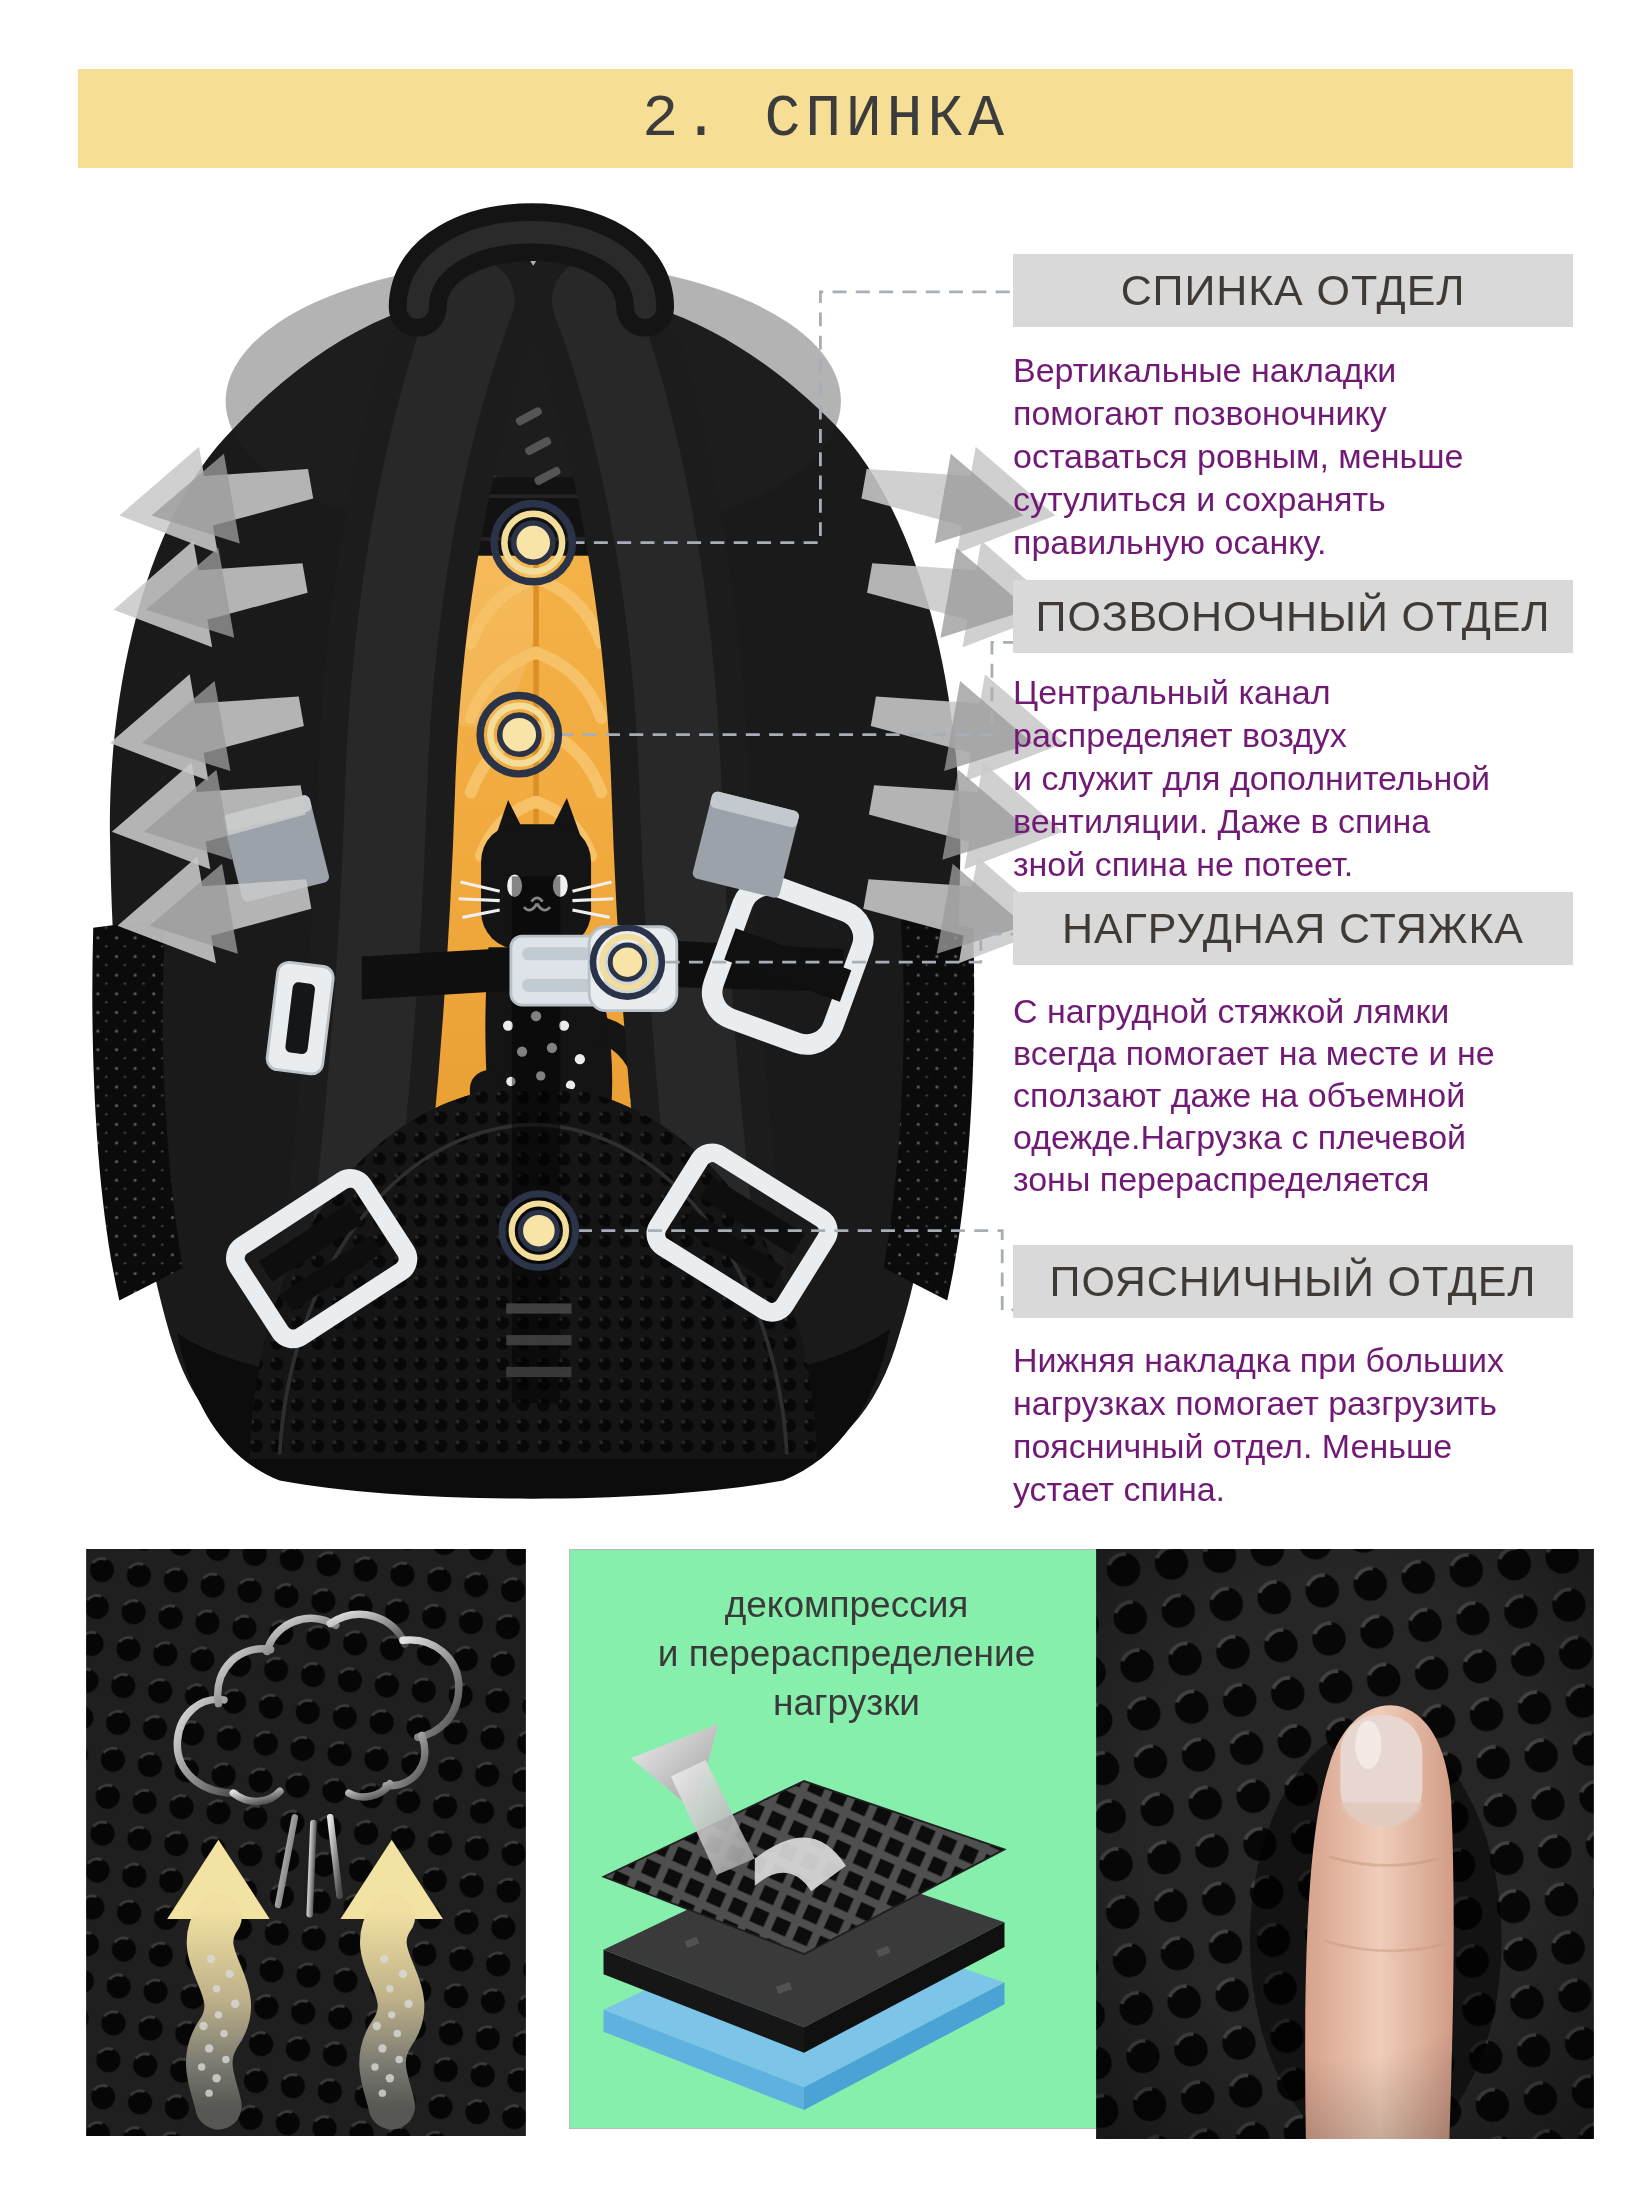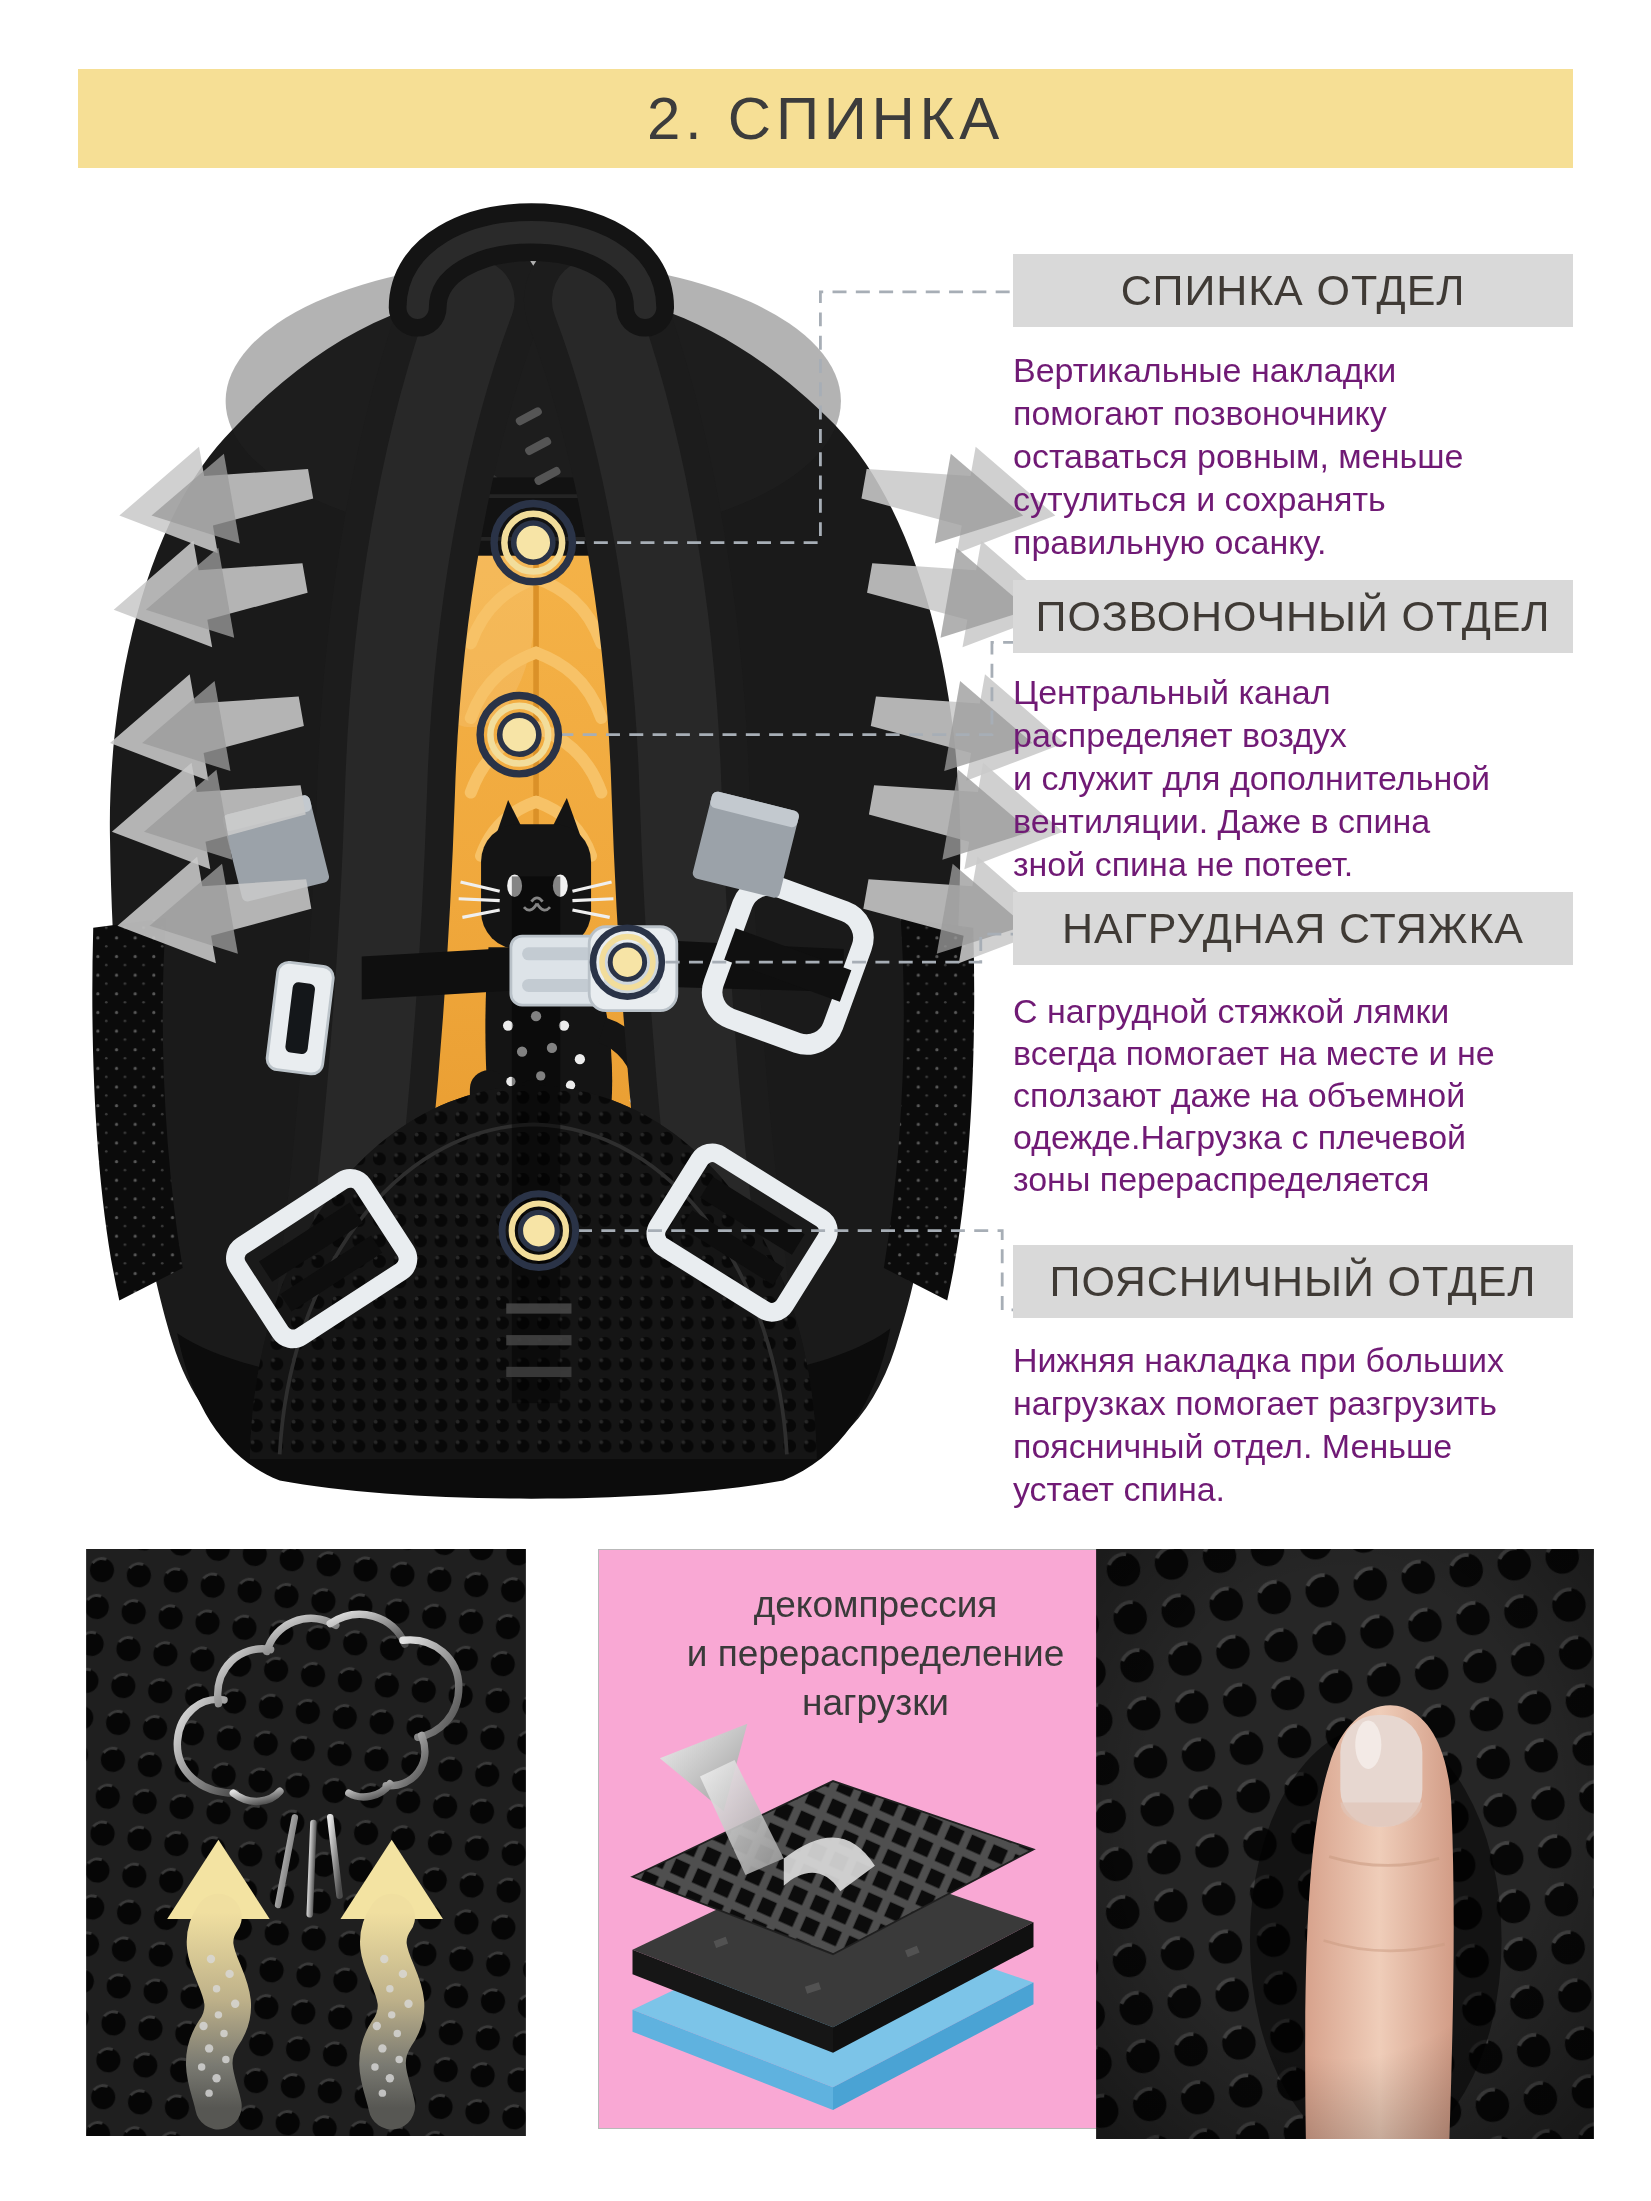--- a/index.html
+++ b/index.html
@@ -3,38 +3,38 @@
 <meta charset="utf-8">
 <style>
   html,body{margin:0;padding:0;background:#ffffff;}
   .page{position:relative;width:1652px;height:2202px;background:#fff;overflow:hidden;
         font-family:"Liberation Sans",sans-serif;color:#313131;}
   .abs{position:absolute;}
 
   
   .title-banner{left:78px;top:69px;width:1495px;height:99px;background:#f6df95;
                 display:flex;align-items:center;justify-content:center;}
-  .title{font-size:60px;font-weight:400;letter-spacing:4.7px;color:#3c3c3c;}
+  .title{font-size:60px;font-weight:400;letter-spacing:4.7px;color:#3c3c3c;font-family:Liberation Mono, monospace;}
 
   
   .hero-svg{left:0;top:0;width:1652px;height:1585px;}
 
   
   .feature-header{left:1013px;width:560px;height:73px;background:#d9d9d9;
                   display:flex;align-items:center;justify-content:center;}
   .feature-title{font-size:43px;color:#3f3a35;letter-spacing:0.9px;white-space:nowrap;}
   .feature-body{left:1013px;width:560px;text-align:left;font-size:34px;line-height:43px;color:#701a75;}
   .fh1{top:254px}.fb1{top:349px}
   .fh2{top:580px}.fb2{top:671px}
   .fh3{top:892px}.fb3{top:990px;line-height:42px;}
   .fh4{top:1245px}.fb4{top:1339px}
 
   
   .photo-left{left:86px;top:1549px;width:440px;height:587px;}
-  .panel-mid{left:598px;top:1549px;width:555px;height:580px;background:#f9a8d4;
+  .panel-mid{left:569px;top:1549px;width:555px;height:580px;background:#86efac;
              border:1.9px solid #b9b9b9;box-sizing:border-box;}
   .mid-caption{position:absolute;top:30px;left:0;width:100%;text-align:center;
                font-size:37px;line-height:49px;color:#3a3a3a;}
   .layers-svg{position:absolute;left:1.9px;bottom:7.5px;width:464px;height:401px;}
   .photo-right{left:1096px;top:1549px;width:498px;height:590px;}
 </style>
 </head>
 <body>
 
 <div class="page">

